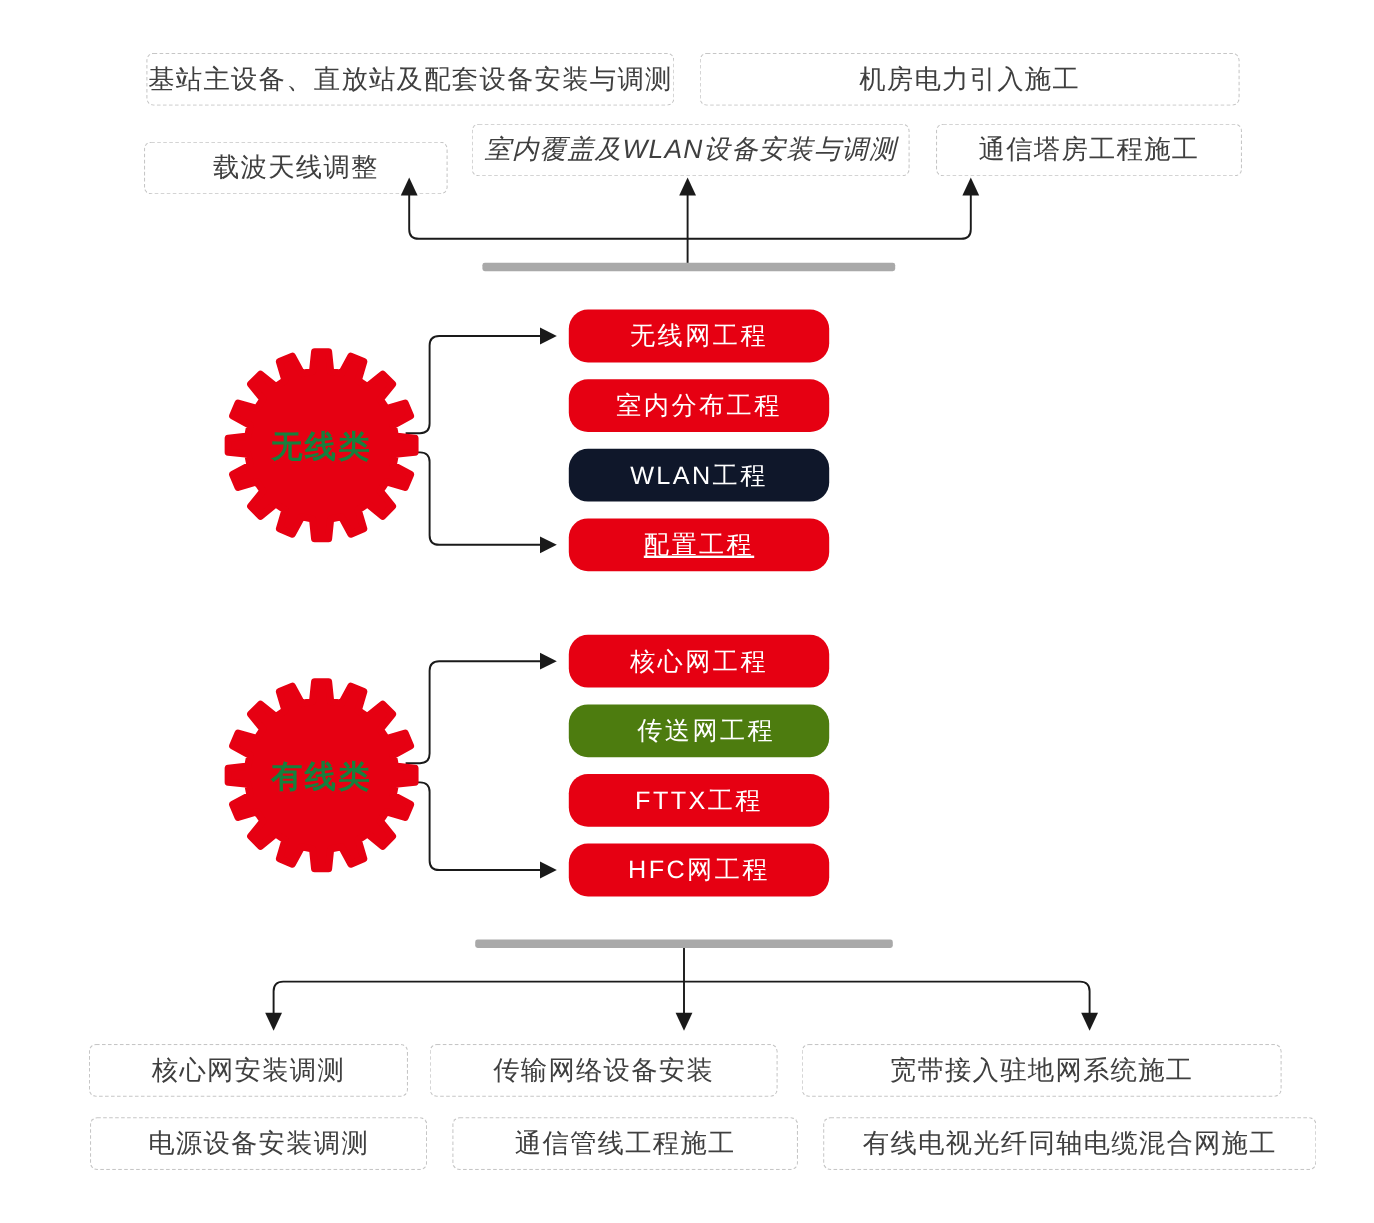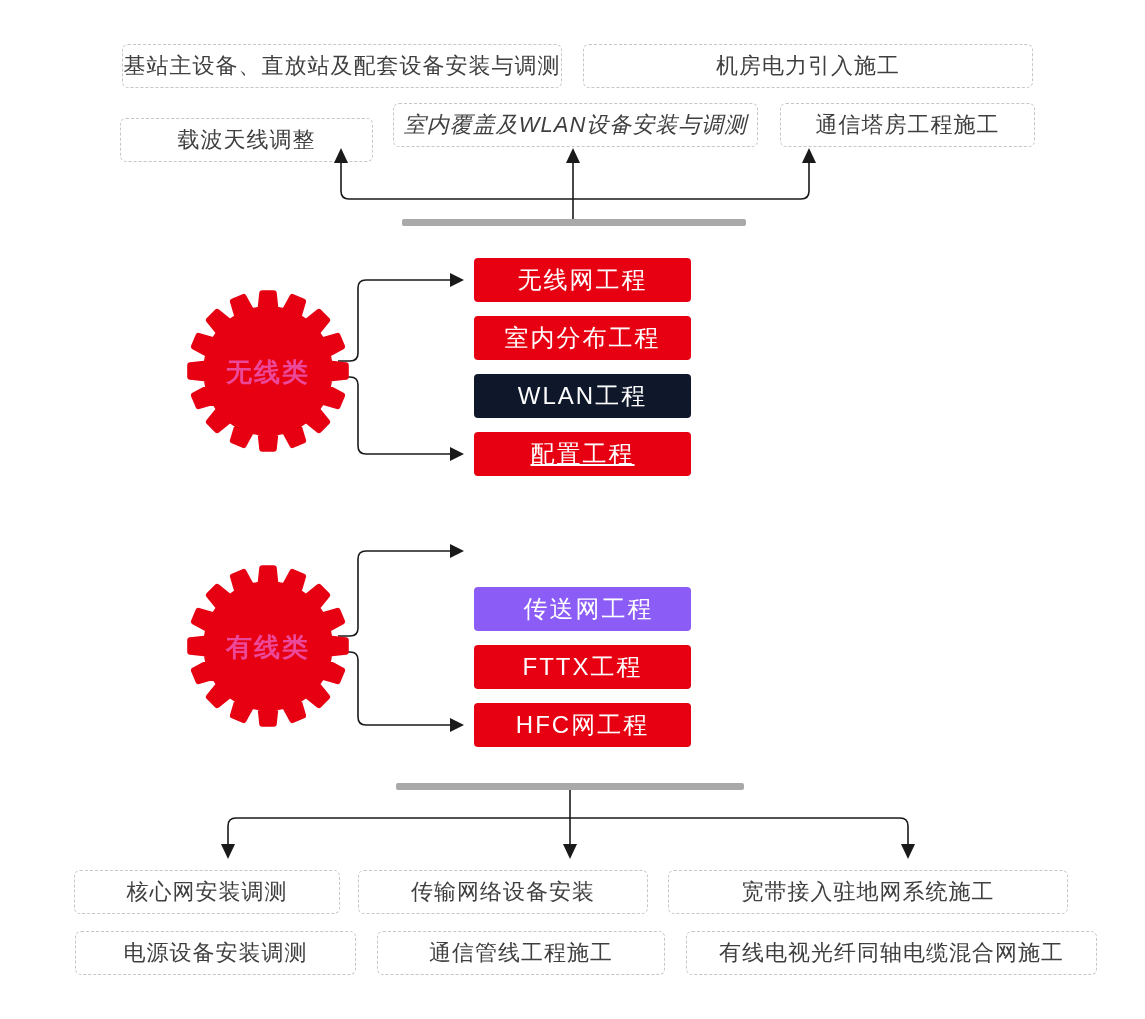--- a/index.html
+++ b/index.html
@@ -18,38 +18,38 @@
     display:flex;align-items:center;justify-content:center;
     font-size:22px;
     color:#3f3f3f;
     letter-spacing:1px;
     background:#ffffff;
   }
   .red-box{
     position:absolute;
     box-sizing:border-box;
     width:217px;height:44px;
-    border-radius:4px;
+    border-radius:16px;
     display:flex;align-items:center;justify-content:center;
-    font-size:24px;
+    font-size:21px;
     color:#ffffff;
     letter-spacing:2px;
   }
   .bar{
     position:absolute;
     height:7px;
     border-radius:2px;
   }
   .hub-label{
     position:absolute;
     width:160px;
     text-align:center;
     font-size:26px;
     font-weight:bold;
-    color:#ec4899;
+    color:#15803d;
     letter-spacing:2px;
     pointer-events:none;
   }
   svg#wires{position:absolute;left:0;top:0;}
 </style>
 </head>
 <body>
 
 <div id="canvas">
 
@@ -61,21 +61,22 @@
   <div class="dash-box" style="left:780px;top:103px;width:255px;height:44px;">通信塔房工程施工</div>
 
   <div class="bar" style="left:402px;top:219px;width:344px;background:#a9a9a9;"></div>
   <div class="bar" style="left:396px;top:783px;width:348px;background:#a9a9a9;"></div>
 
   <div class="red-box" style="left:474px;top:258px;background:#e60012;">无线网工程</div>
   <div class="red-box" style="left:474px;top:316px;background:#e60012;">室内分布工程</div>
   <div class="red-box" style="left:474px;top:374px;background:#0f172a;">WLAN工程</div>
   <div class="red-box" style="left:474px;top:432px;background:#e60012;text-decoration:underline;">配置工程</div>
 
-  <div class="red-box" style="left:474px;top:587px;background:#8b5cf6;padding-left:12px;">传送网工程</div>
+  <div class="red-box" style="left:474px;top:529px;background:#e60012;">核心网工程</div>
+  <div class="red-box" style="left:474px;top:587px;background:#4d7c0f;padding-left:12px;">传送网工程</div>
   <div class="red-box" style="left:474px;top:645px;background:#e60012;">FTTX工程</div>
   <div class="red-box" style="left:474px;top:703px;background:#e60012;">HFC网工程</div>
 
   <div class="dash-box" style="left:358px;top:870px;width:290px;height:44px;">传输网络设备安装</div>
   <div class="dash-box" style="left:74px;top:870px;width:266px;height:44px;">核心网安装调测</div>
   <div class="dash-box" style="left:668px;top:870px;width:400px;height:44px;">宽带接入驻地网系统施工</div>
 
   <div class="dash-box" style="left:75px;top:931px;width:281px;height:44px;">电源设备安装调测</div>
   <div class="dash-box" style="left:377px;top:931px;width:288px;height:44px;">通信管线工程施工</div>
   <div class="dash-box" style="left:686px;top:931px;width:411px;height:44px;">有线电视光纤同轴电缆混合网施工</div>

